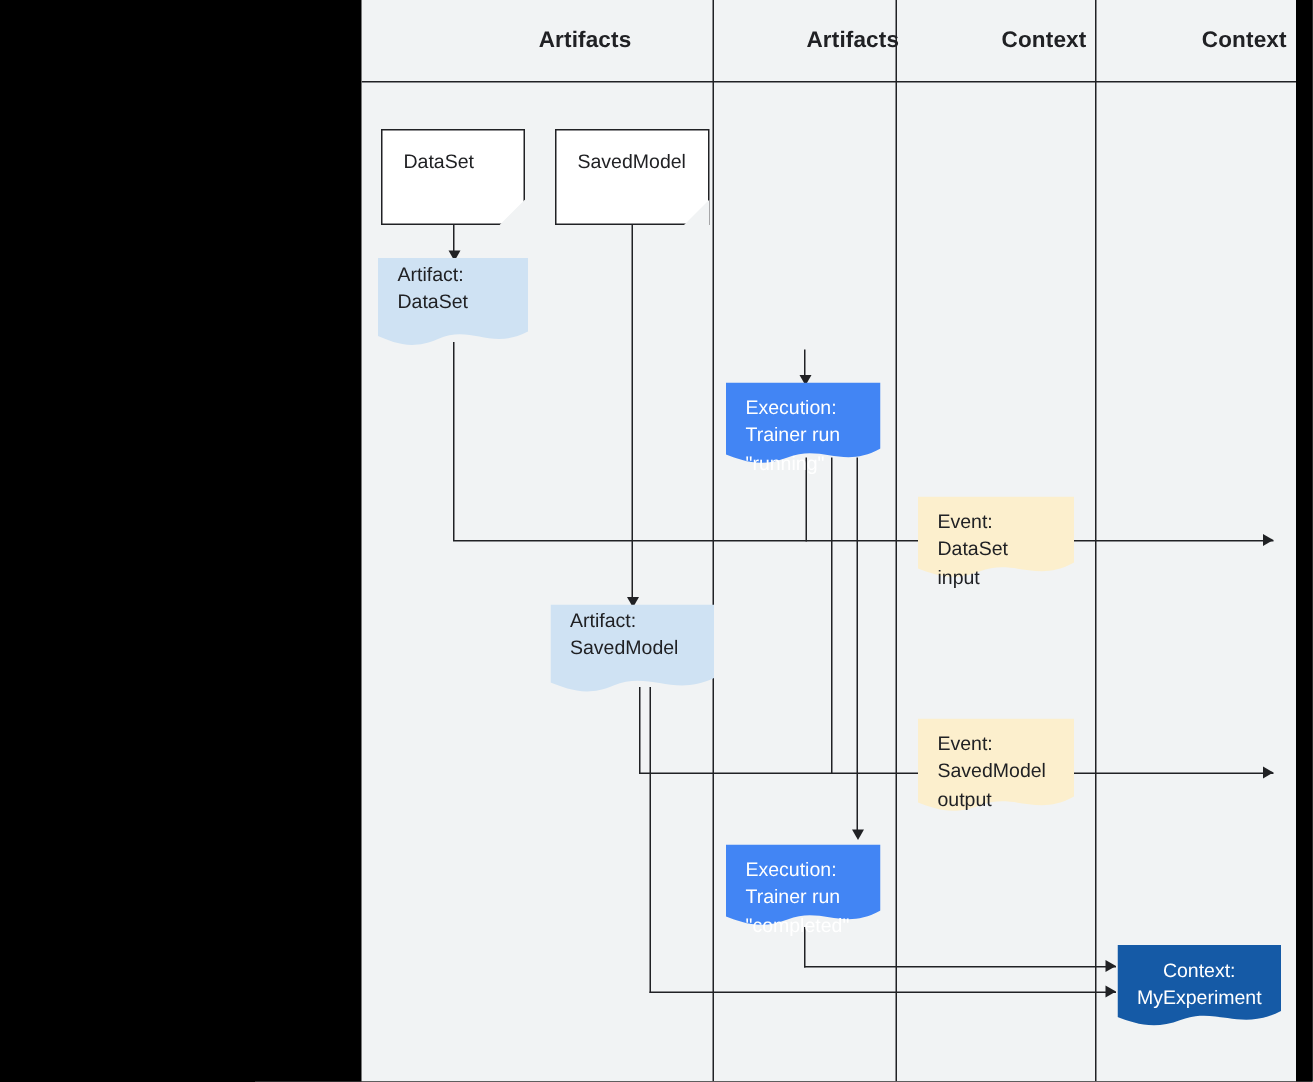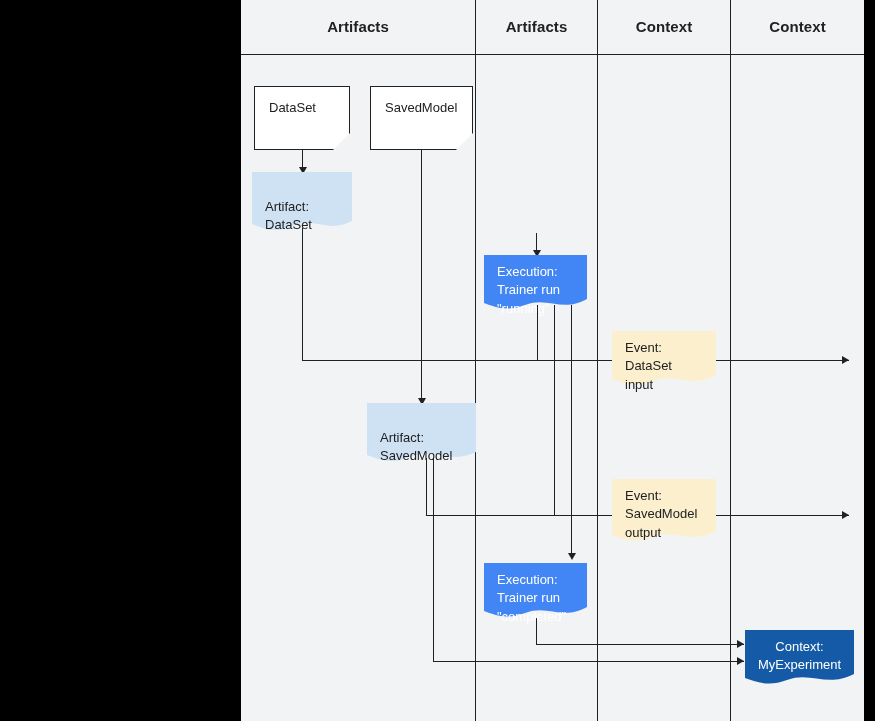--- a/index.html
+++ b/index.html
@@ -39,20 +39,21 @@
   }
 
   .lane-header {
     position: absolute;
     top: 18px;
     font-size: 15px;
     font-weight: bold;
     color: #202124;
     text-align: center;
     letter-spacing: 0.1px;
+    padding-left: 32px;
   }
 
   .header-rule {
     position: absolute;
     left: 0;
     right: 0;
     height: 1px;
     background: #202124;
   }
 
@@ -129,21 +130,21 @@
     position: absolute;
   }
   .wave-node svg {
     position: absolute;
     left: 0; top: 0;
     display: block;
   }
   .wave-label {
     position: absolute;
     left: 0; top: 0;
-    padding: 26px 13px;
+    padding: 2px 13px;
     font-size: 13px;
     line-height: 1.42;
     white-space: pre-line;
     box-sizing: border-box;
   }
   .wave-label.light { color: #FFFFFF; }
   .wave-label.dark  { color: #202124; }
 </style>
 </head>
 <body>

